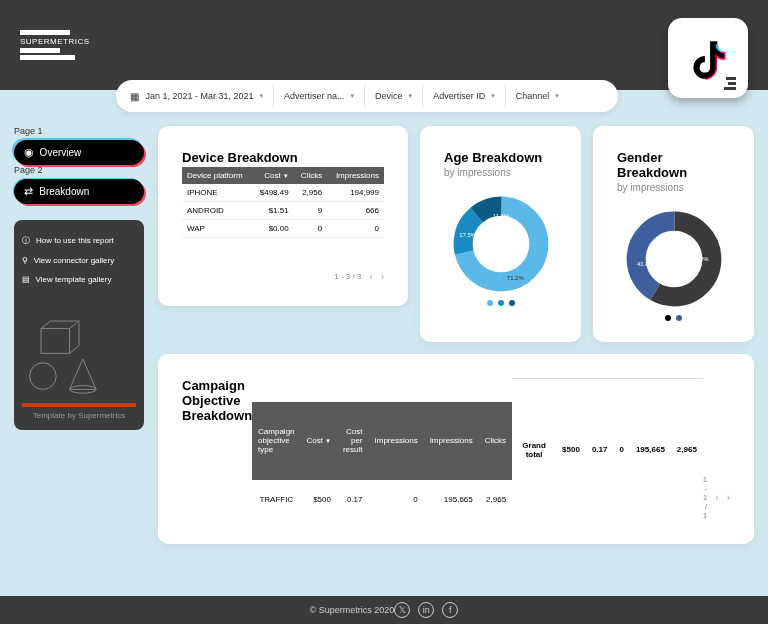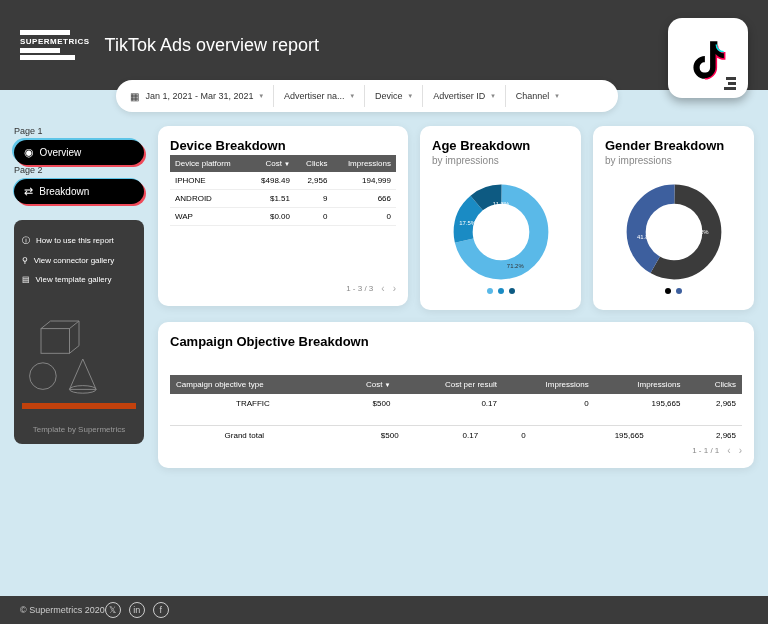--- a/index.html
+++ b/index.html
@@ -1,85 +1,84 @@
 <!DOCTYPE html>
 <html><head>
 <meta charset="utf-8">
 <style>
 *{box-sizing:border-box;margin:0;padding:0;font-family:Arial,Helvetica,sans-serif}
 body{background:#d2e8f1;width:768px;height:624px;overflow:hidden;position:relative}
 .header{background:#3b3b3b;height:90px;position:relative;display:flex;align-items:center;padding:0 20px}
 .logo{display:flex;flex-direction:column;gap:2px;margin-right:15px}
 .logo-bar{background:#fff;height:5px}
-.logo-text{color:#fff;font-size:8px;font-weight:bold;letter-spacing:0.5px}
+.logo-text{color:#fff;font-size:8px;font-weight:normal;letter-spacing:0.5px}
 .lb1{width:50px}.lb2{width:40px}.lb3{width:55px}
 .title{color:#fff;font-size:18px;font-weight:400}
 .tiktok-badge{position:absolute;right:20px;top:18px;width:80px;height:80px;background:#fff;border-radius:14px;display:flex;align-items:center;justify-content:center;box-shadow:0 4px 10px rgba(0,0,0,0.3)}
 .tiktok-badge svg{width:50px;height:50px}
 .filter-bar{position:absolute;top:80px;left:116px;right:150px;height:32px;background:#fff;border-radius:16px;display:flex;align-items:center;padding:0 4px;box-shadow:0 2px 6px rgba(0,0,0,0.1);z-index:5}
 .filter-item{display:flex;align-items:center;padding:0 10px;font-size:9px;color:#333;border-right:1px solid #e0e0e0;height:22px;cursor:pointer}
 .filter-item:last-child{border-right:none}
 .filter-item .chev{margin-left:6px;font-size:7px;color:#888}
 .cal-icon{margin-right:6px;font-size:10px}
 .content{display:flex;padding:36px 14px 0 14px;gap:14px}
 .sidebar{width:130px;flex-shrink:0}
 .page-lbl{font-size:9px;color:#333;margin-bottom:4px;margin-top:0}
 .nav-btn{background:#000;color:#fff;border-radius:14px;padding:6px 10px;font-size:10px;display:flex;align-items:center;gap:6px;cursor:pointer;position:relative}
 .nav-btn.act{box-shadow:-2px -2px 0 #5ec5e8,2px 2px 0 #f04a5a}
 .nav-btn.inact{box-shadow:2px 2px 0 #f04a5a,-1px -1px 0 #5ec5e8}
 .nav-icon{font-size:11px}
 .help-box{background:#3b3b3b;border-radius:8px;padding:10px 8px;margin-top:16px}
 .help-item{color:#fff;font-size:8px;padding:5px 0;display:flex;align-items:center;gap:6px;cursor:pointer}
 .shapes{margin-top:30px;height:80px;position:relative}
 .shapes svg{width:100%;height:100%;stroke:#888;stroke-width:1;fill:none}
-.tmpl-by{color:#999;font-size:8px;text-align:center;margin-top:4px;border-top:6px solid #c2410c;padding-top:16px}
+.tmpl-by{color:#999;font-size:8px;text-align:center;margin-top:4px;border-top:4px solid #c2410c;padding-top:4px}
 .main{flex:1;display:flex;flex-direction:column;gap:12px}
 .row1{display:flex;gap:12px}
-.card{background:#fff;border-radius:10px;padding:12px;box-shadow:0 2px 8px rgba(0,0,0,0.08)}
+.card{background:#fff;border-radius:10px;padding:24px;box-shadow:0 2px 8px rgba(0,0,0,0.08)}
 .card-title{font-size:13px;font-weight:bold;margin-bottom:2px}
 .card-sub{font-size:10px;color:#888;margin-bottom:16px}
 .device-card{width:250px;height:180px;display:flex;flex-direction:column}
 .tbl{width:100%;font-size:8px;border-collapse:collapse}
 .tbl th{background:#5a5a5a;color:#fff;padding:4px 5px;text-align:right;font-weight:normal}
 .tbl th:first-child{text-align:left}
 .tbl td{padding:4px 5px;text-align:right;border-bottom:1px solid #eee}
 .tbl td:first-child{text-align:left}
 .pager{margin-top:auto;font-size:8px;color:#888;text-align:right;display:flex;justify-content:flex-end;align-items:center;gap:8px}
 .pager span.nav{cursor:pointer;color:#aaa;font-size:10px}
-.chart-card{flex:1;height:184px}
+.chart-card{flex:1;height:216px}
 .donut-wrap{display:flex;justify-content:center;margin-top:4px}
 .donut{width:100px;height:100px}
 .dots{display:flex;justify-content:center;gap:5px;margin-top:6px}
 .dot{width:6px;height:6px;border-radius:50%}
-.camp-card{height:146px;display:flex;flex-direction:column}
+.camp-card{height:190px;display:flex;flex-direction:row}
 .camp-tbl{width:100%;font-size:8px;border-collapse:collapse}
 .camp-tbl th{background:#5a5a5a;color:#fff;padding:5px 6px;text-align:right;font-weight:normal}
 .camp-tbl th:first-child{text-align:left}
 .camp-tbl td{padding:5px 6px;text-align:right}
 .camp-tbl td:first-child{text-align:center}
-.grand{font-weight:normal;border-top:1px solid #ddd}
-.footer{position:absolute;bottom:0;left:0;right:0;height:28px;background:#3b3b3b;display:flex;align-items:center;justify-content:flex-start;padding:0 20px}
+.grand{font-weight:bold;border-top:1px solid #ddd}
+.footer{position:absolute;bottom:0;left:0;right:0;height:28px;background:#3b3b3b;display:flex;align-items:center;justify-content:center;padding:0 20px}
 .copy{color:#ccc;font-size:9px}
 .socials{display:flex;gap:8px}
 .soc{width:16px;height:16px;border:1px solid #ccc;border-radius:50%;color:#ccc;font-size:9px;display:flex;align-items:center;justify-content:center;cursor:pointer}
 .sort{font-size:6px;margin-left:2px}
 .sm-bars{position:absolute;right:12px;bottom:8px;display:flex;flex-direction:column;gap:2px;align-items:flex-end}
 .sm-bars div{background:#3b3b3b;height:3px}
 </style>
 </head>
 <body>
 
 <div class="header">
   <div class="logo">
     <div class="logo-bar lb1"></div>
     <div class="logo-text">SUPERMETRICS</div>
     <div class="logo-bar lb2"></div>
     <div class="logo-bar lb3"></div>
   </div>
-  <div class="title">TikTok Ads overview report</div>
   <div class="tiktok-badge">
     <svg viewBox="0 0 48 48">
         <path d="M33 12c0 4 3 7 7 7v6c-3 0-6-1-8-3v11c0 6-5 11-11 11s-11-5-11-11 5-11 11-11v6c-3 0-5 2-5 5s2 5 5 5 5-2 5-5V8h7c0 2 0 3 0 4z" fill="#000"></path>
         <path d="M33 12c0 4 3 7 7 7v6c-3 0-6-1-8-3v11c0 6-5 11-11 11" fill="none" stroke="#ff0050" stroke-width="1.5"></path>
         <path d="M32 11c0 4 3 7 7 7" fill="none" stroke="#00f2ea" stroke-width="1.5"></path>
       </svg>
     <div class="sm-bars">
         <div style="width:10px"></div>
         <div style="width:8px"></div>
         <div style="width:12px"></div>

